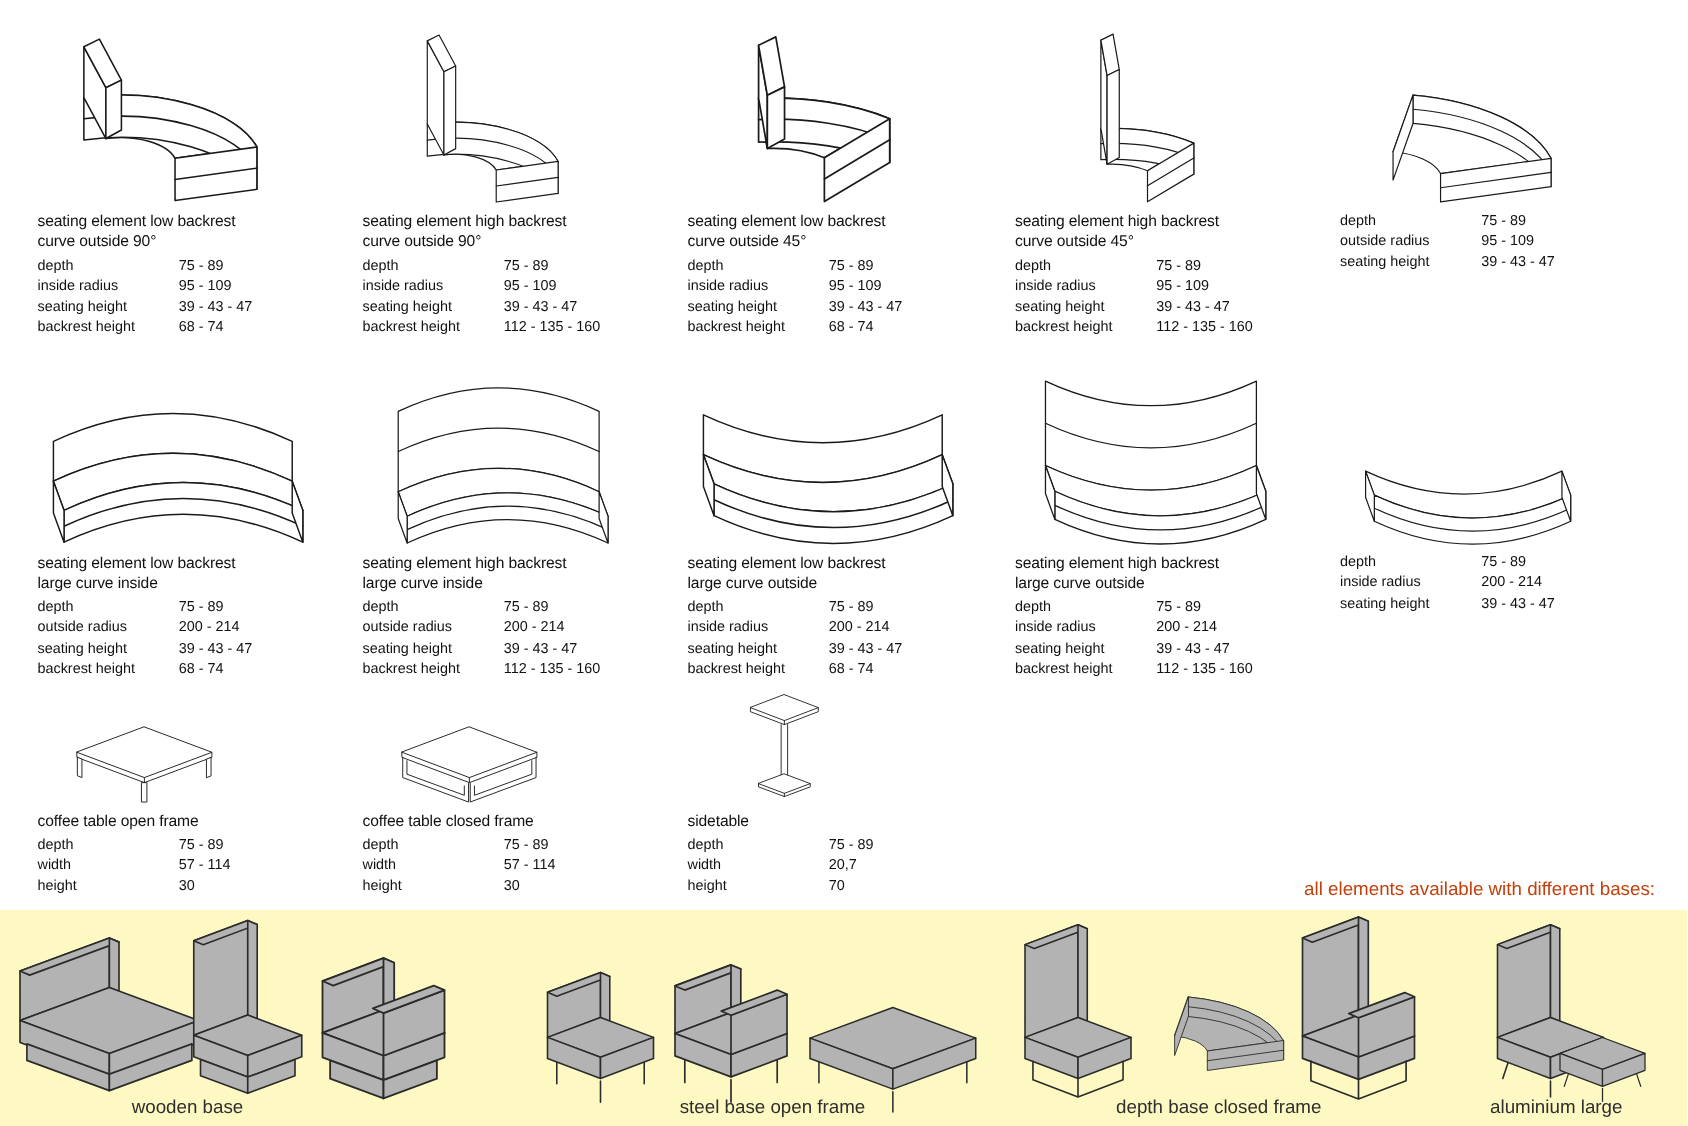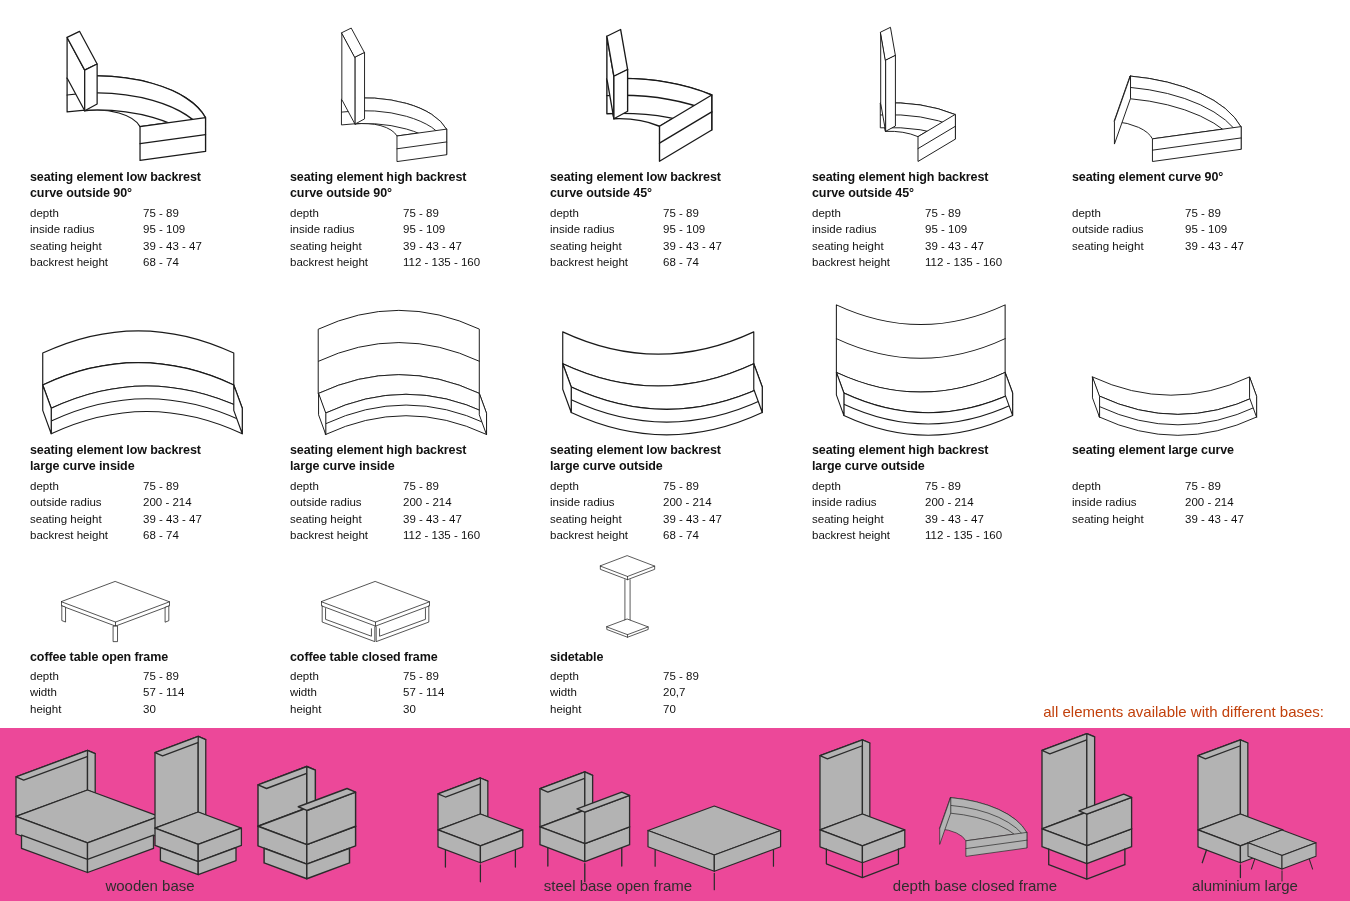--- a/index.html
+++ b/index.html
@@ -4,27 +4,27 @@
 <style>
   *{margin:0;padding:0;box-sizing:border-box}
   html,body{width:1350px;height:901px;background:#fff;font-family:"Liberation Sans",sans-serif;color:#111;overflow:hidden}
   .page{position:relative;width:1350px;height:901px}
   .card{position:absolute;width:246px}
   .illus{display:flex;align-items:flex-end}
   .r1 .illus{height:140px;width:195px}
   .r2 .illus{height:150px;width:225px}
   .r3 .illus{height:97px;width:225px}
   .illus svg{display:block;width:100%;height:100%}
-  .title{margin-top:4px;font-size:12.5px;font-weight:700;line-height:16px;height:32px;letter-spacing:-0.1px}
+  .title{margin-top:4px;font-size:12.5px;font-weight:400;line-height:16px;height:32px;letter-spacing:-0.1px}
   .r3 .title{height:15px}
   .specs{margin-top:4px;font-size:11.5px;line-height:16.4px}
   .srow{display:flex}
   .lbl{width:113px}
   .note{position:absolute;top:703px;right:26px;font-size:15px;color:#c2410c}
-  .band{position:absolute;left:0;top:728px;width:1350px;height:173px;background:#ec4899}
+  .band{position:absolute;left:0;top:728px;width:1350px;height:173px;background:#fef9c3}
   .band-svg{display:block;fill:#b3b3b3;stroke:#2b2b2b;stroke-width:1.2;stroke-linejoin:round;stroke-linecap:round}
   .base-label{position:absolute;top:149px;text-align:center;font-size:15px;color:#2e2e2e}
   .illus svg{fill:#fff;stroke:#1a1a1a;stroke-width:1.1;stroke-linejoin:round;stroke-linecap:round}
 </style>
 </head>
 <body>
 
 <svg width="0" height="0" style="position:absolute" aria-hidden="true">
 <defs>
 <g id="sym-c90-low">
@@ -299,21 +299,20 @@
         </div>
     </div>
   </div>
 
   <div class="card r1" style="left:1072px;top:25px">
     <div class="illus">
         <svg style="width:170px;margin-left:8px" viewBox="0 0 195 128" preserveAspectRatio="xMidYMax meet">
           <use href="#sym-c90-plain"></use>
         </svg>
       </div>
-    <div class="title"><span>seating element curve 90°</span><br><span></span></div>
     <div class="specs">
       <div class="srow">
           <span class="lbl">depth</span>
           <span class="val">75 - 89</span>
         </div>
       <div class="srow">
           <span class="lbl">outside radius</span>
           <span class="val">95 - 109</span>
         </div>
       <div class="srow">
@@ -430,21 +429,20 @@
         </div>
     </div>
   </div>
 
   <div class="card r2" style="left:1072px;top:288px">
     <div class="illus">
         <svg style="width:185px;margin-left:10px" viewBox="0 0 212 100" preserveAspectRatio="xMidYMax meet">
           <use href="#sym-lc-plain"></use>
         </svg>
       </div>
-    <div class="title"><span>seating element large curve</span><br><span></span></div>
     <div class="specs">
       <div class="srow">
           <span class="lbl">depth</span>
           <span class="val">75 - 89</span>
         </div>
       <div class="srow">
           <span class="lbl">inside radius</span>
           <span class="val">200 - 214</span>
         </div>
       <div class="srow">

